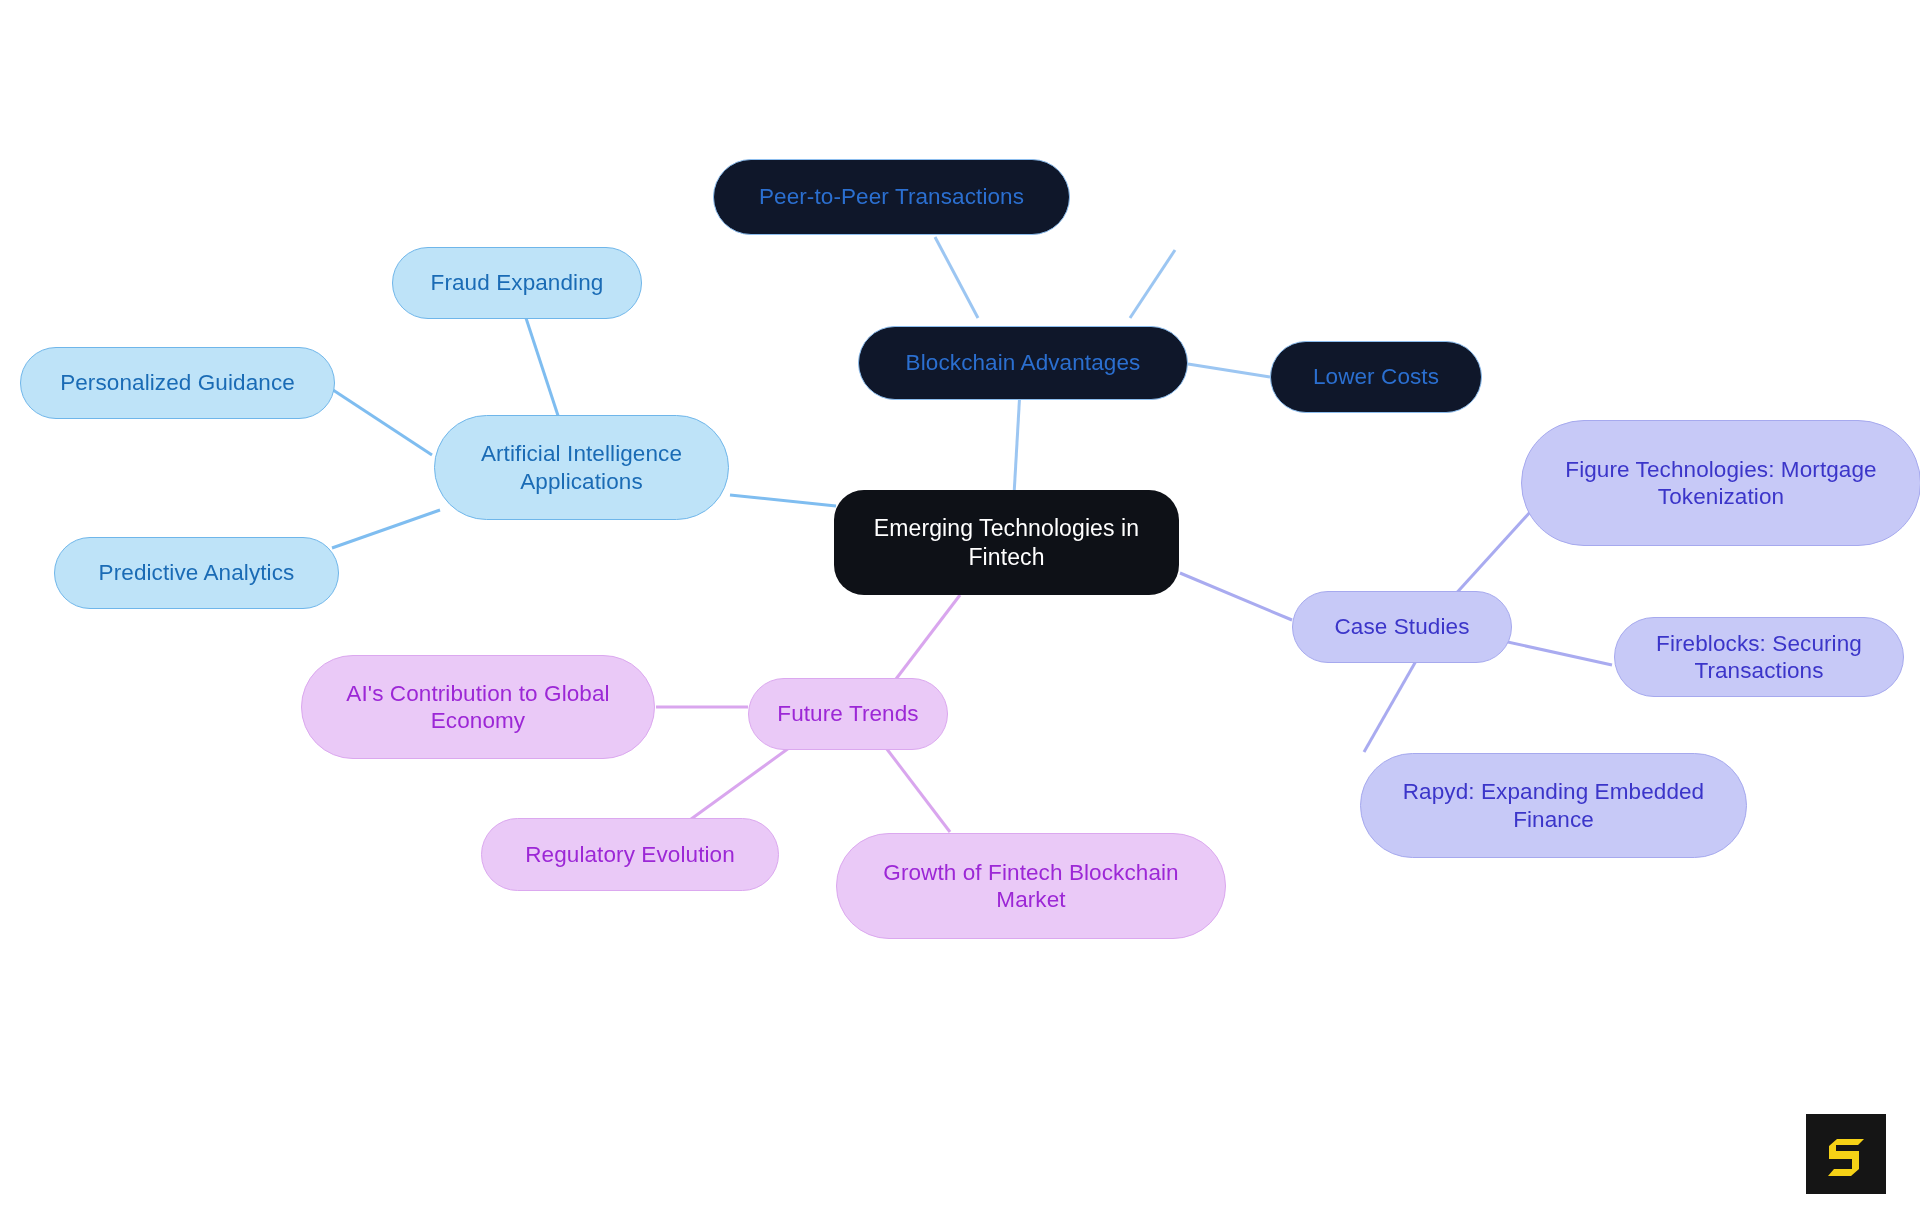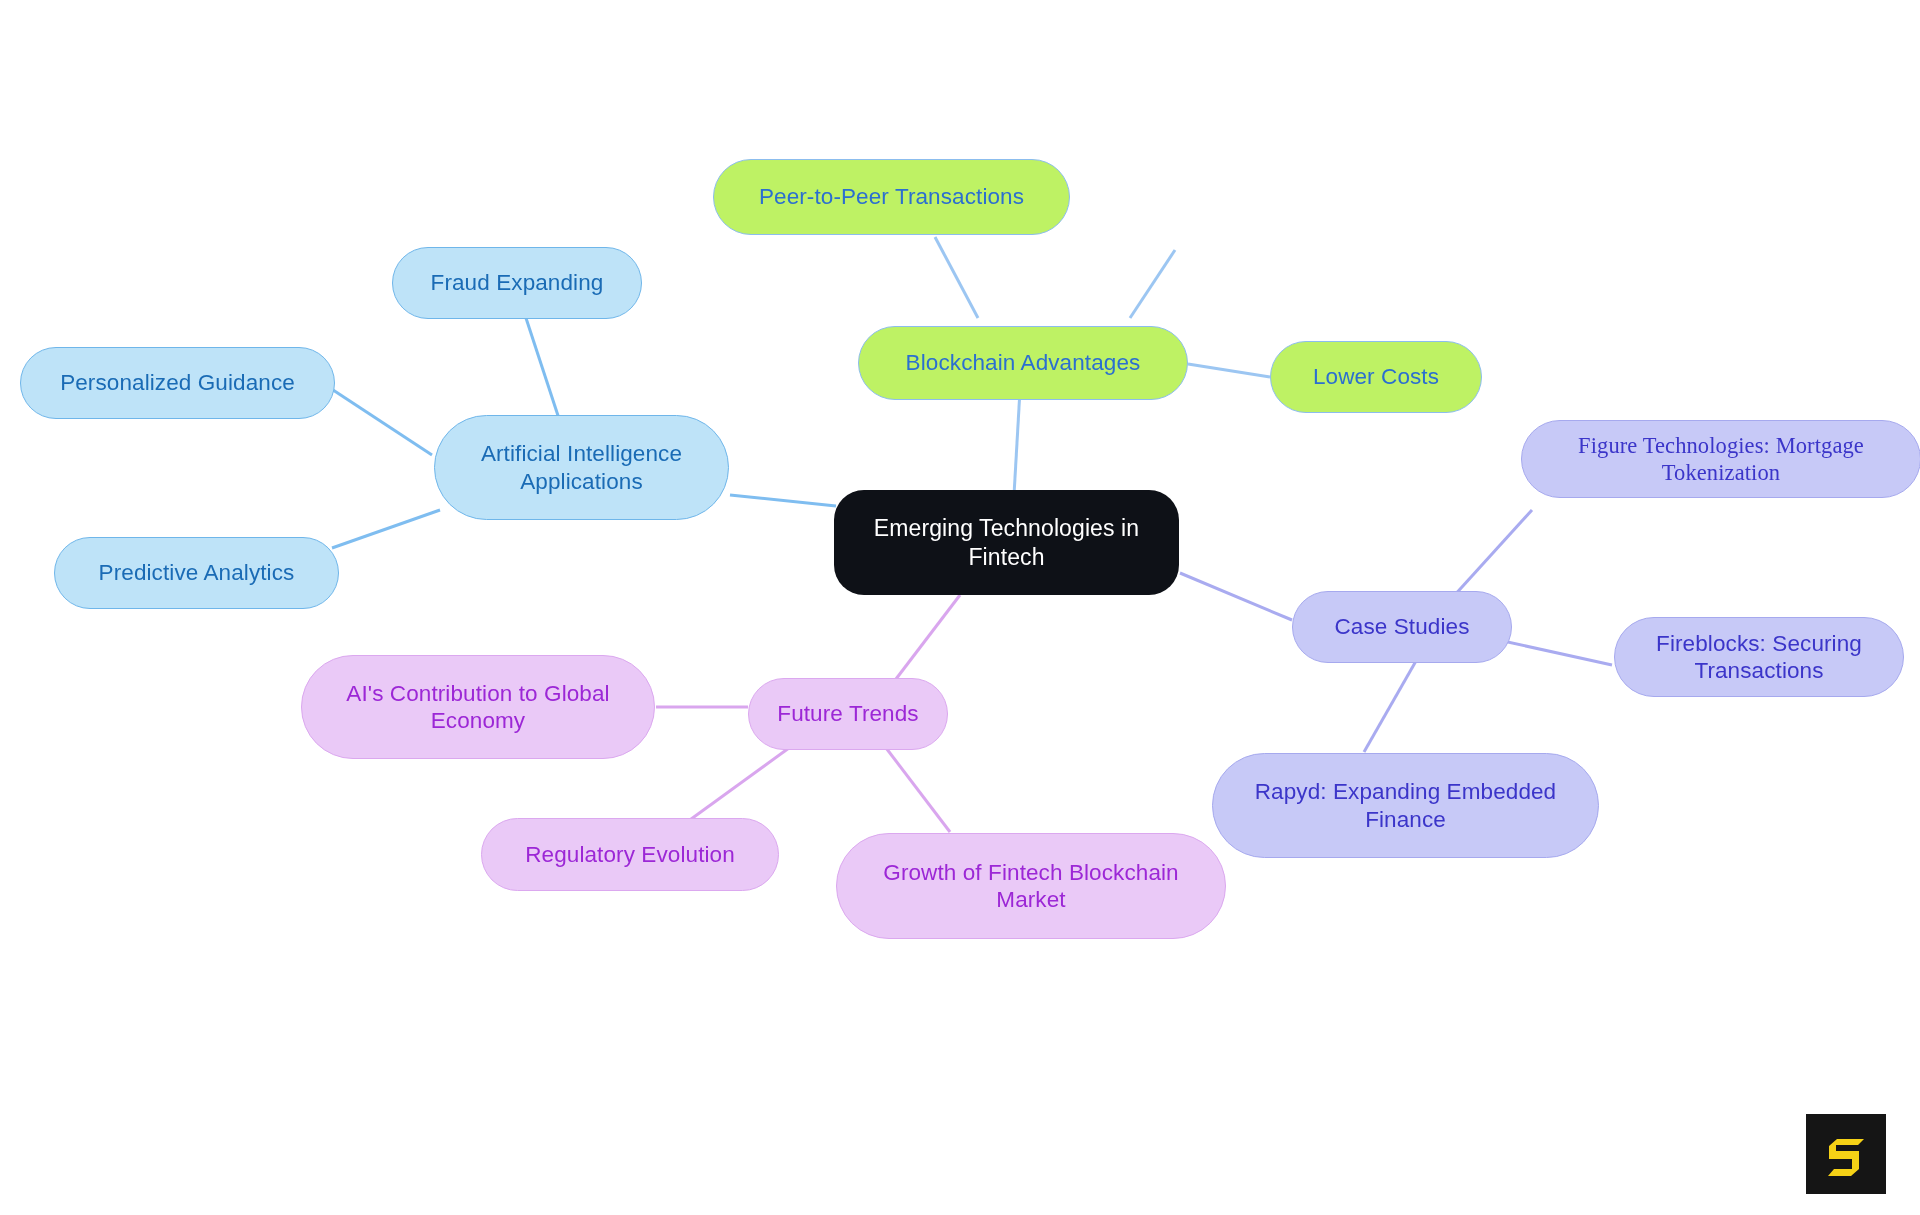--- a/index.html
+++ b/index.html
@@ -45,21 +45,21 @@
     border-radius: 30px;
     border-width: 0;
     color: #ffffff;
     background: #0e1117;
     font-size: 23px;
   }
   .node.branch { font-size: 22.5px; margin-top: 7px; }
   .node.leaf   { font-size: 22.5px; }
 
   .theme-blue   { background: #bee3f8; border-color: #6fb6ea; color: #1a6bb5; }
-  .theme-blue2  { background: #bef264; border-color: #8cbdee; color: #2b6fd0; }
+  .theme-blue2  { background: #0f172a; border-color: #8cbdee; color: #2b6fd0; }
   .theme-indigo { background: #c7c9f7; border-color: #a6a9ee; color: #3b35c9; }
   .theme-purple { background: #eac9f7; border-color: #dba8ef; color: #9c27d6; }
 
   #logo {
     position: absolute;
     left: 1806px;
     top: 1114px;
     width: 80px;
     height: 80px;
     background: #151515;
@@ -129,31 +129,31 @@
 
 
   <div class="node leaf theme-blue2" style="left:1270px; top:341px; width:212px; height:72px;">
     <span>Lower Costs</span>
   </div>
 
   <div class="node branch theme-indigo" style="left:1292px; top:584px; width:220px; height:72px;">
     <span>Case Studies</span>
   </div>
 
-  <div class="node leaf theme-indigo" style="left:1521px; top:420px; width:400px; height:78px;font-family:Liberation Serif, serif;">
+  <div class="node leaf theme-indigo" style="left:1521px; top:420px; width:400px; height:126px;">
     <span>Figure Technologies: Mortgage
 Tokenization</span>
   </div>
 
   <div class="node leaf theme-indigo" style="left:1614px; top:617px; width:290px; height:80px;">
     <span>Fireblocks: Securing
 Transactions</span>
   </div>
 
-  <div class="node leaf theme-indigo" style="left:1212px; top:753px; width:387px; height:105px;">
+  <div class="node leaf theme-indigo" style="left:1360px; top:753px; width:387px; height:105px;">
     <span>Rapyd: Expanding Embedded
 Finance</span>
   </div>
 
   <div class="node branch theme-purple" style="left:748px; top:671px; width:200px; height:72px;">
     <span>Future Trends</span>
   </div>
 
   <div class="node leaf theme-purple" style="left:301px; top:655px; width:354px; height:104px;">
     <span>AI's Contribution to Global

